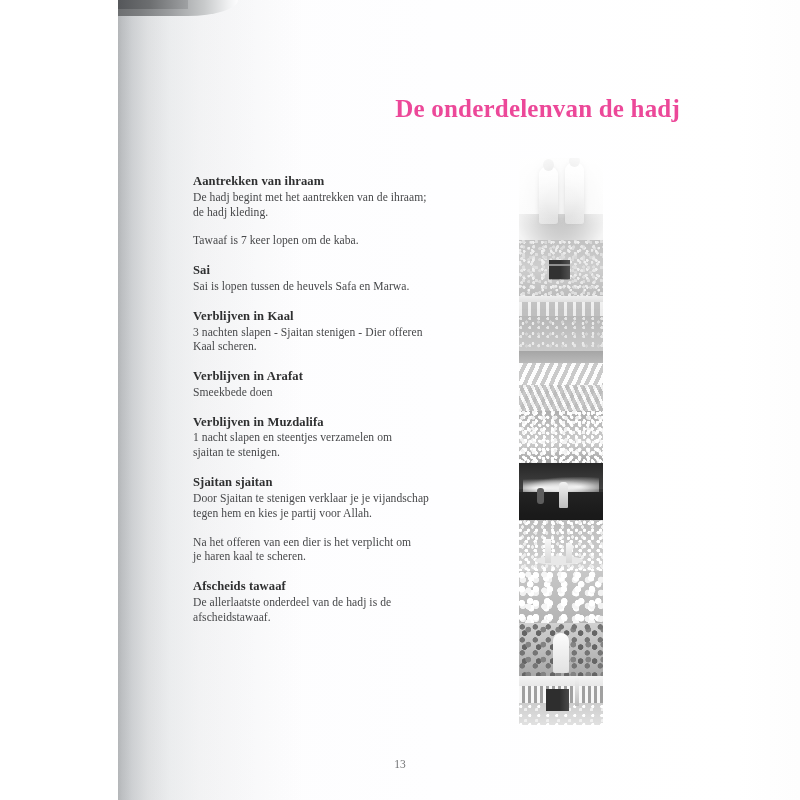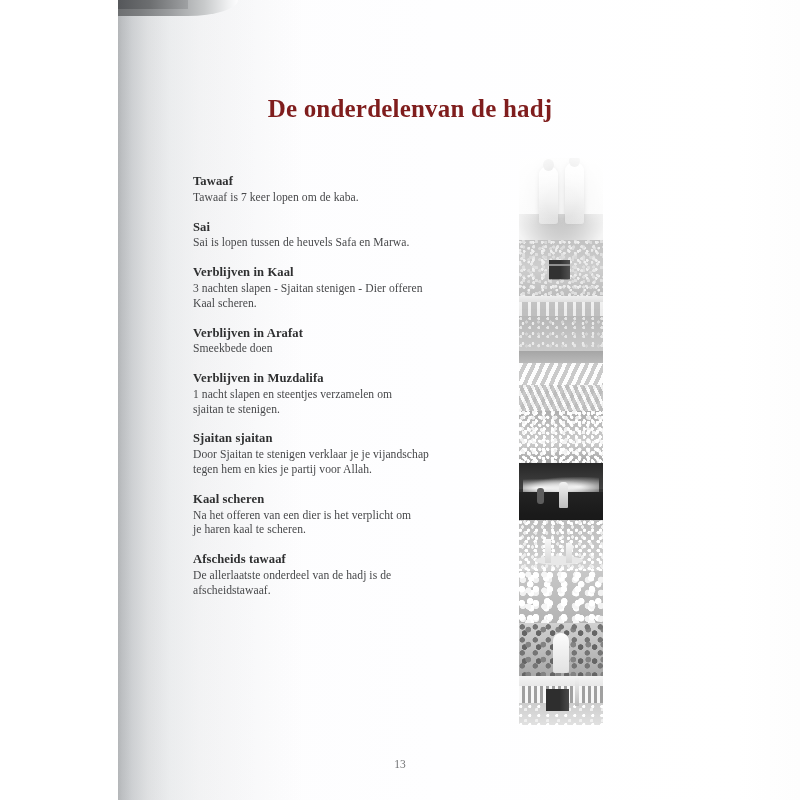--- a/index.html
+++ b/index.html
@@ -73,24 +73,24 @@
     background: linear-gradient(to right, rgba(150,155,160,0.16), rgba(255,255,255,0) 62%);
     pointer-events: none;
   }
 
   
   .title {
     position: absolute;
     left: 140px;
     top: 78px;
     width: 540px;
-    text-align: center;
+    text-align: right;
     font-size: 25px;
     font-weight: bold;
-    color: #7f1d1d;
+    color: #ec4899;
     letter-spacing: 0.2px;
   }
 
   .content {
     position: absolute;
     left: 193px;
     top: 174px;
     width: 290px;
   }
 
@@ -379,23 +379,26 @@
 
   <div class="page"></div>
   <div class="page-vignette"></div>
   <div class="gutter-shadow-top"></div>
   <div class="gutter-shadow-top2"></div>
 
   <h1 class="title">De onderdelenvan de hadj</h1>
 
   <div class="content">
 
-
-    <div class="section">
-      <div class="sec-head">Tawaaf</div>
+    <div class="section">
+      <div class="sec-head">Aantrekken van ihraam</div>
+      <div class="sec-body">De hadj begint met het aantrekken van de ihraam;<br>de hadj kleding.</div>
+    </div>
+
+    <div class="section">
       <div class="sec-body">Tawaaf is 7 keer lopen om de kaba.</div>
     </div>
 
     <div class="section">
       <div class="sec-head">Sai</div>
       <div class="sec-body">Sai is lopen tussen de heuvels Safa en Marwa.</div>
     </div>
 
     <div class="section">
       <div class="sec-head">Verblijven in Kaal</div>
@@ -412,21 +415,20 @@
       <div class="sec-body">1 nacht slapen en steentjes verzamelen om<br>sjaitan te stenigen.</div>
     </div>
 
     <div class="section">
       <div class="sec-head">Sjaitan sjaitan</div>
       <div class="sec-body">Door Sjaitan te stenigen verklaar je je vijandschap<br>tegen hem en kies je partij voor Allah.</div>
     </div>
 
 
     <div class="section">
-      <div class="sec-head">Kaal scheren</div>
       <div class="sec-body">Na het offeren van een dier is het verplicht om<br>je haren kaal te scheren.</div>
     </div>
 
     <div class="section">
       <div class="sec-head">Afscheids tawaaf</div>
       <div class="sec-body">De allerlaatste onderdeel van de hadj is de<br>afscheidstawaaf.</div>
     </div>
 
   </div>
 

